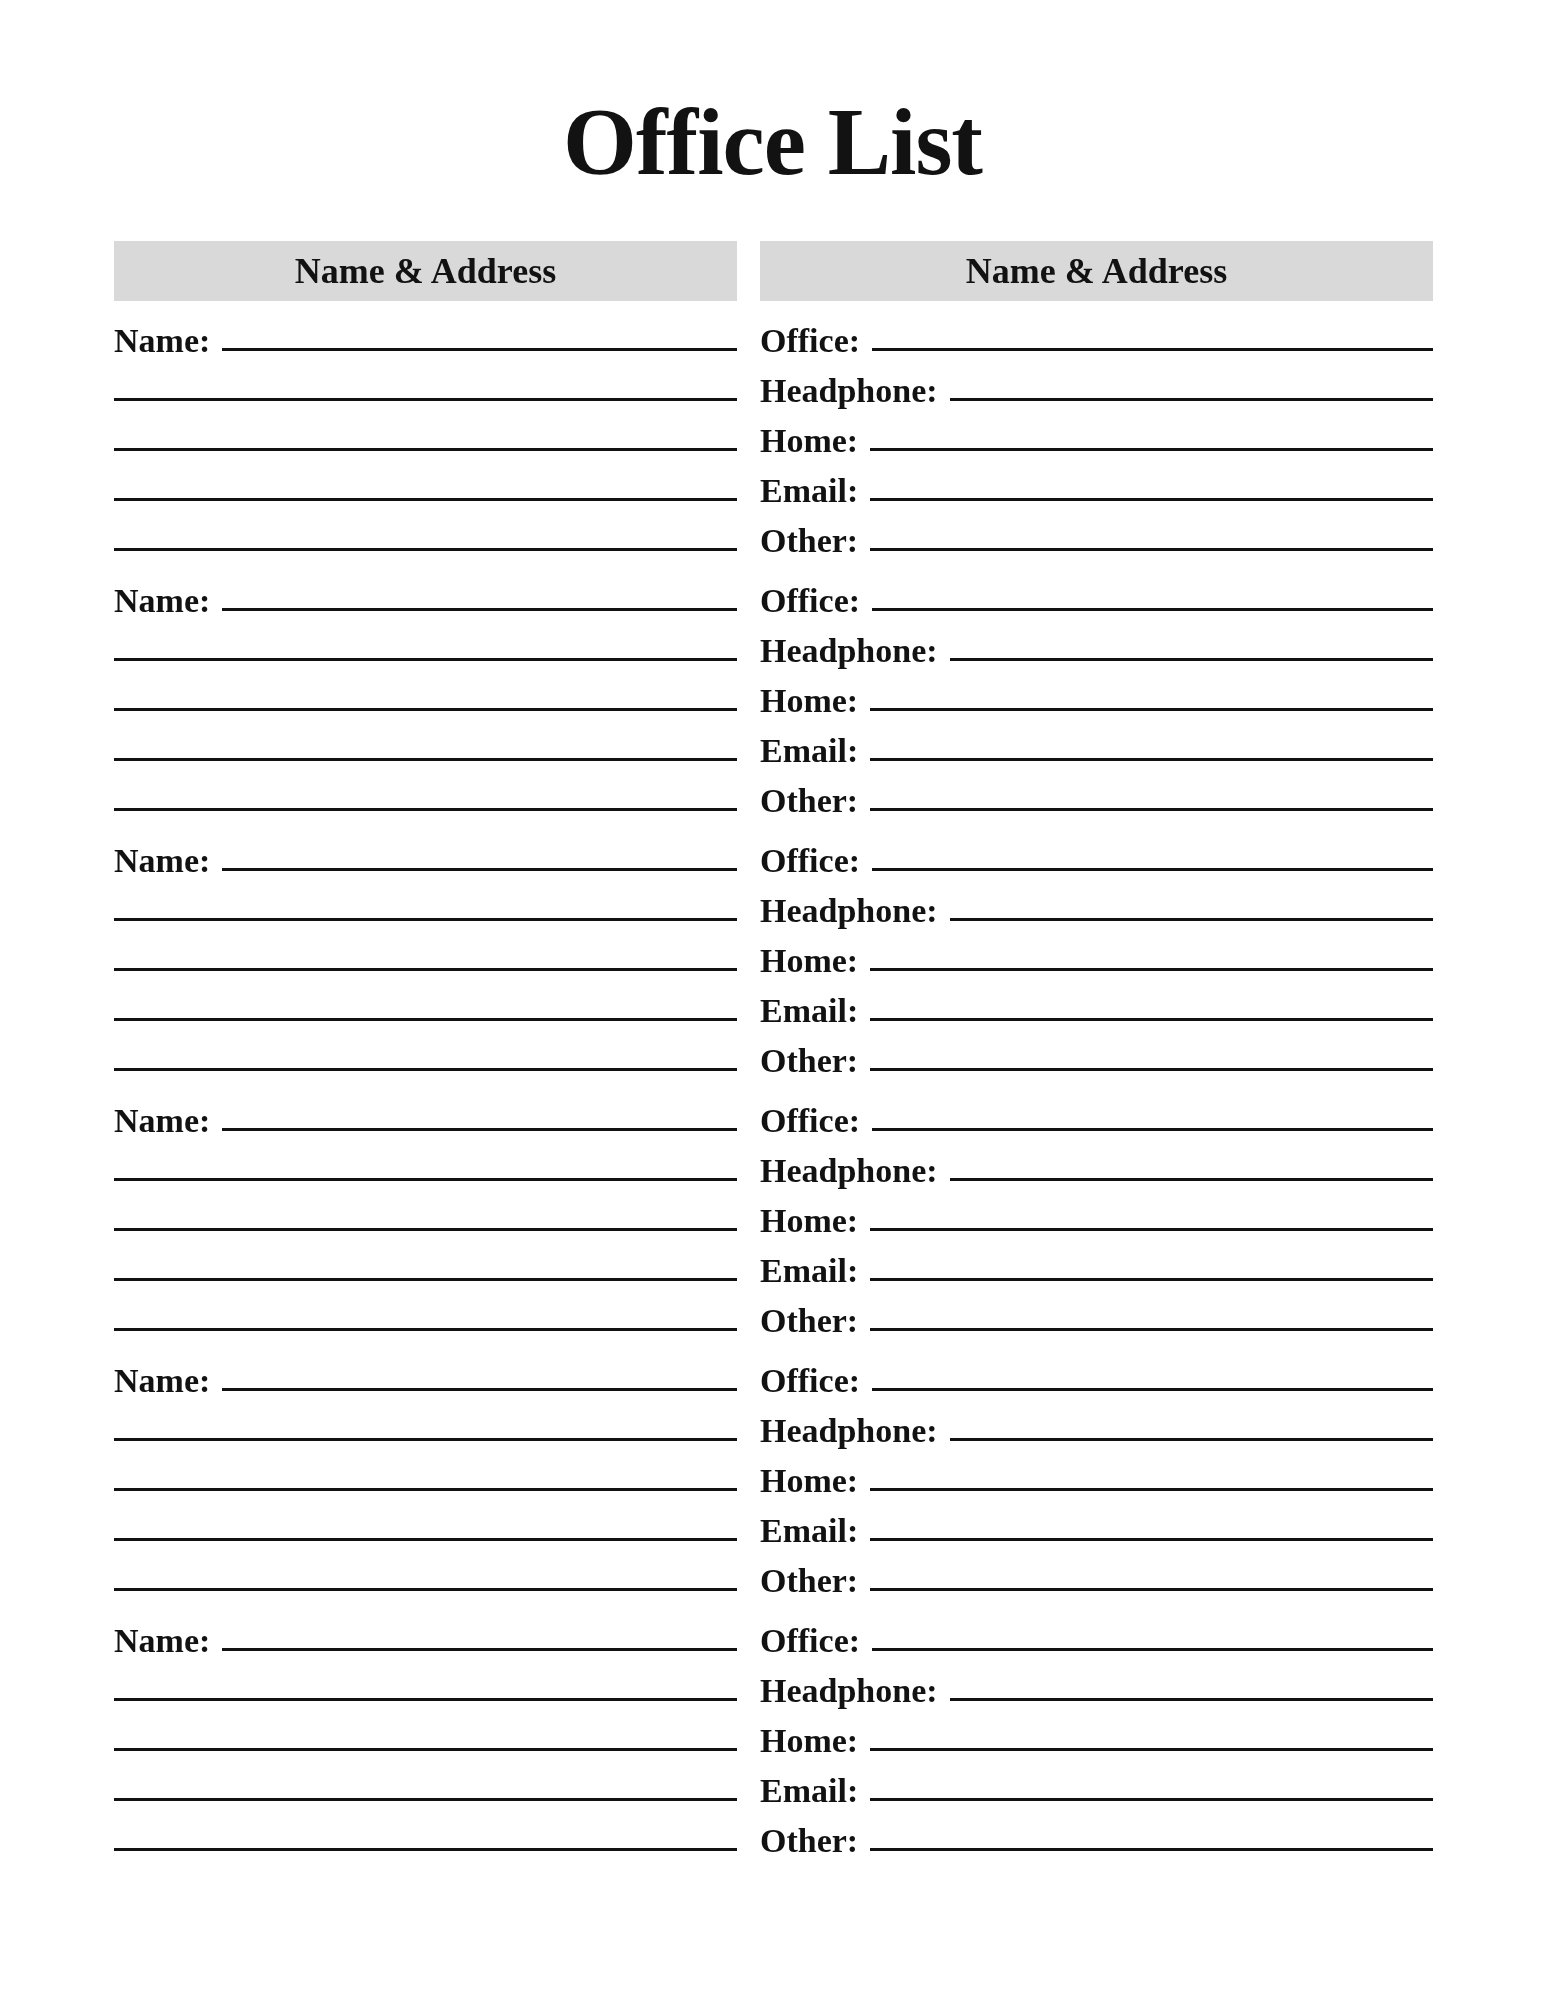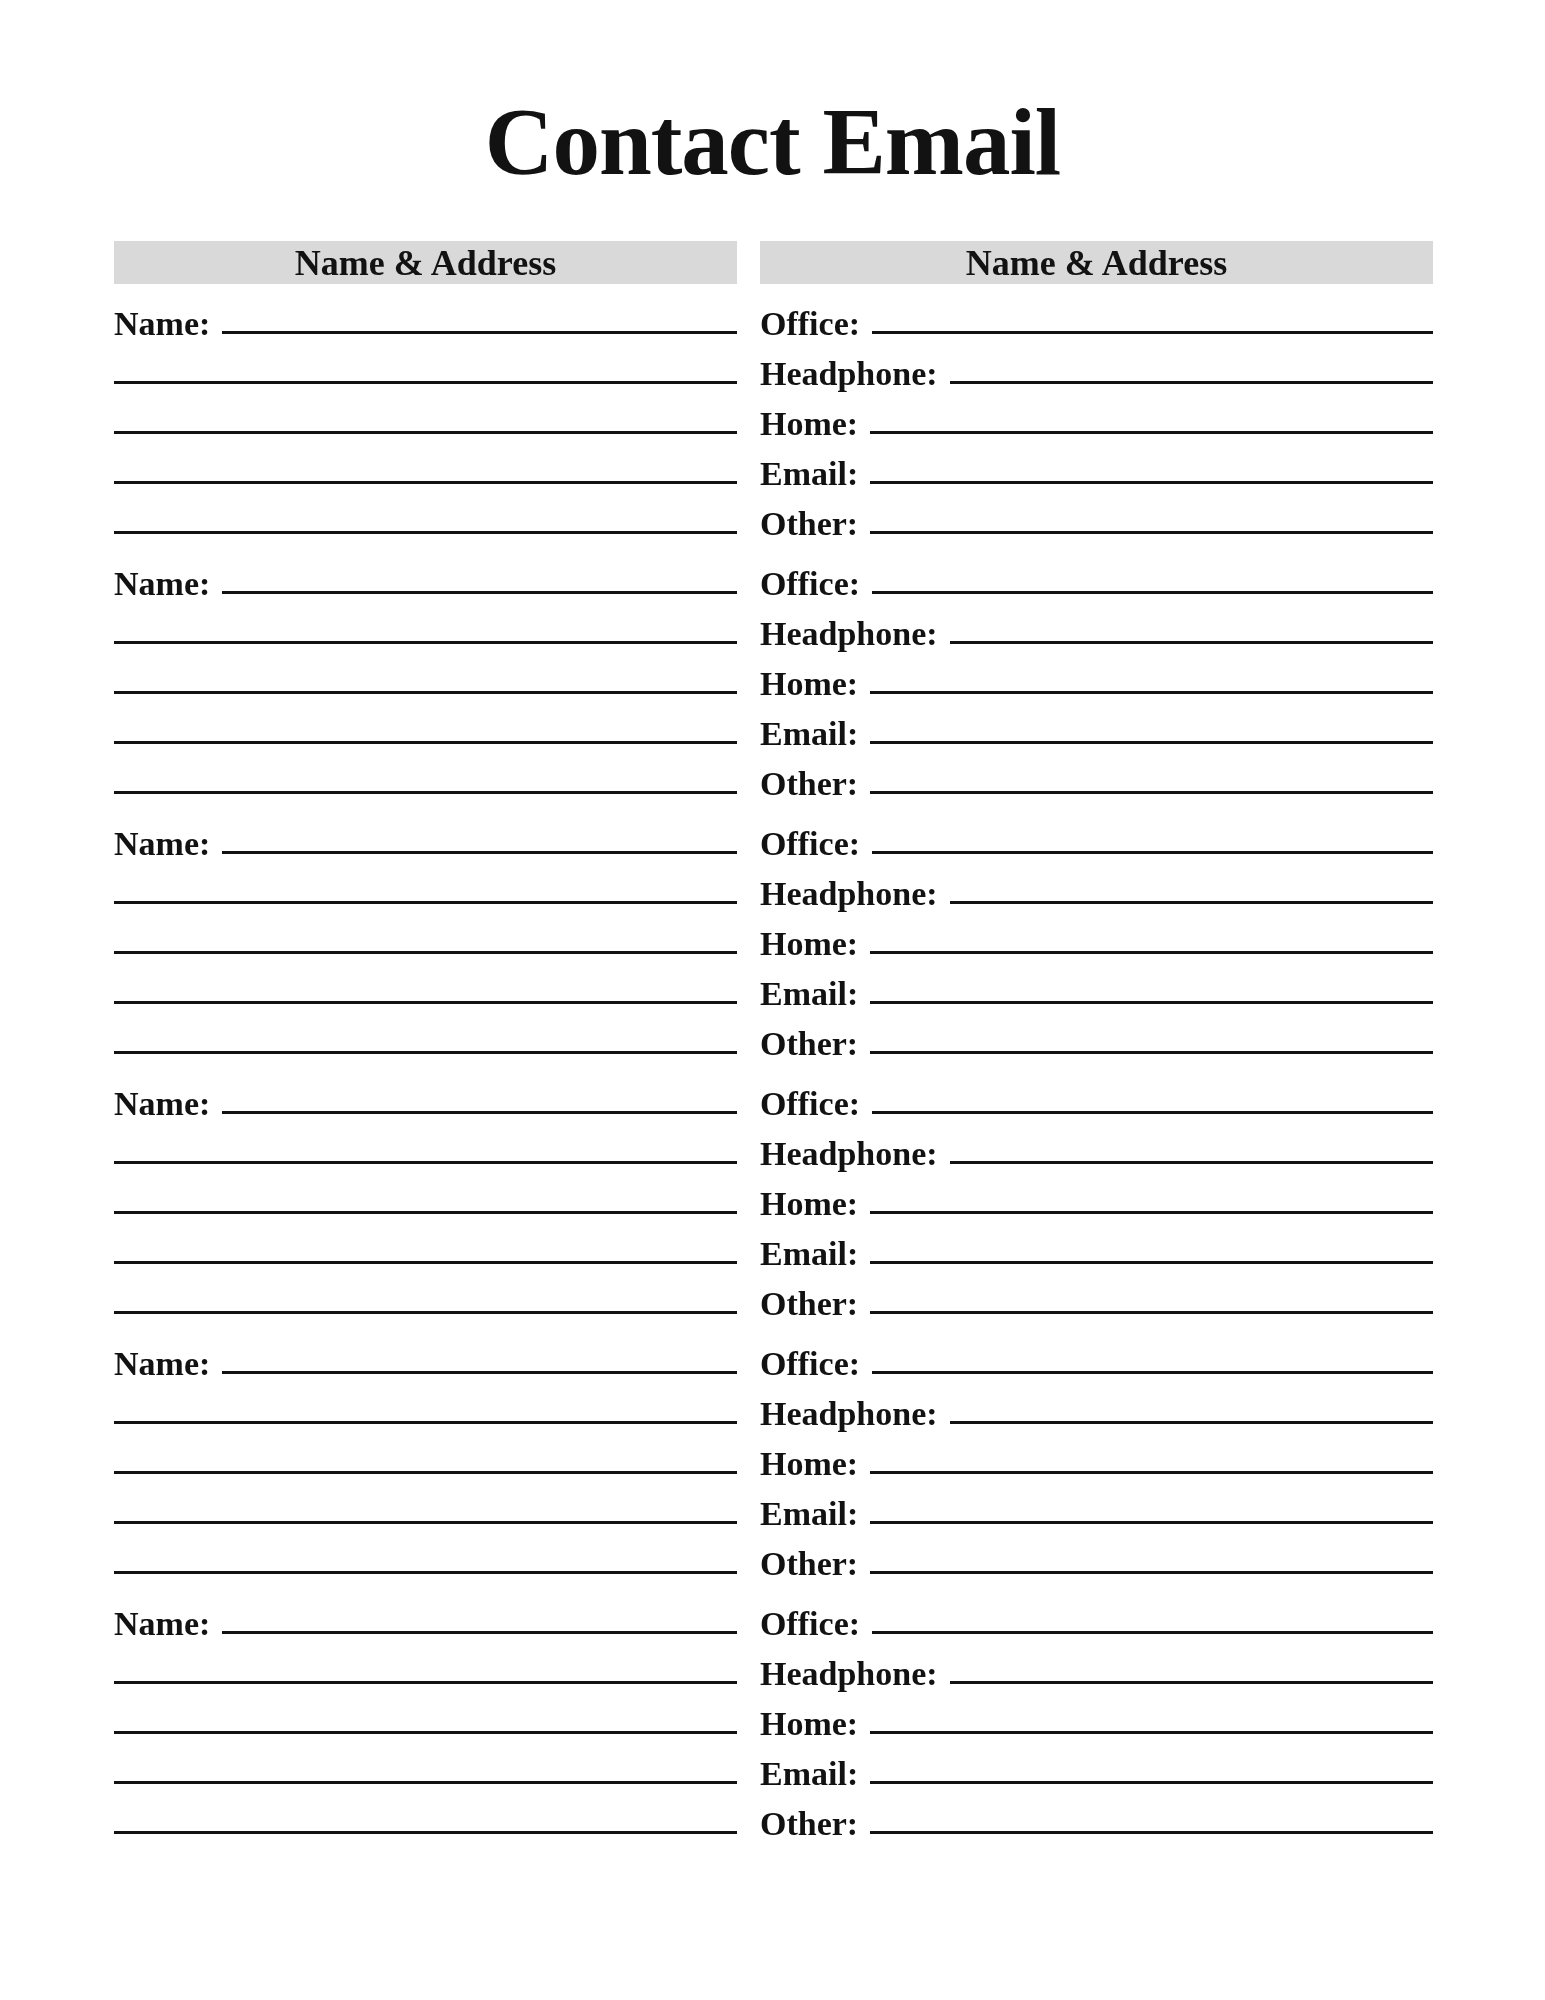--- a/index.html
+++ b/index.html
@@ -24,21 +24,21 @@
   .columns {
     display: flex;
     gap: 23px;
     margin-left: 114px;
     margin-top: 51px;
   }
   .col { display: block; }
   .col-left  { width: 623px; }
   .col-right { width: 673px; }
   .col-header {
-    height: 43px;
+    height: 60px;
     background: var(--header-bg, #d9d9d9);
     display: flex;
     align-items: center;
     justify-content: center;
     font-weight: 700;
     font-size: 36px;
   }
   .block + .block { margin-top: 10px; }
   .row {
     height: 50px;
@@ -57,21 +57,21 @@
   .row .line {
     flex: 1;
     height: 0;
     border-bottom: 3px solid var(--line-color, #121212);
   }
 </style>
 </head>
 <body>
 
 <div class="page">
-  <h1 class="title">Contact Email</h1>
+  <h1 class="title">Office List</h1>
   <div class="columns">
     <section class="col col-left">
       <header class="col-header">Name &amp; Address</header>
       <div class="blocks">
           <div class="block">
             <div class="row">
               <span class="label">Name:</span>
               <div class="line"></div>
             </div>
             <div class="row blank">

